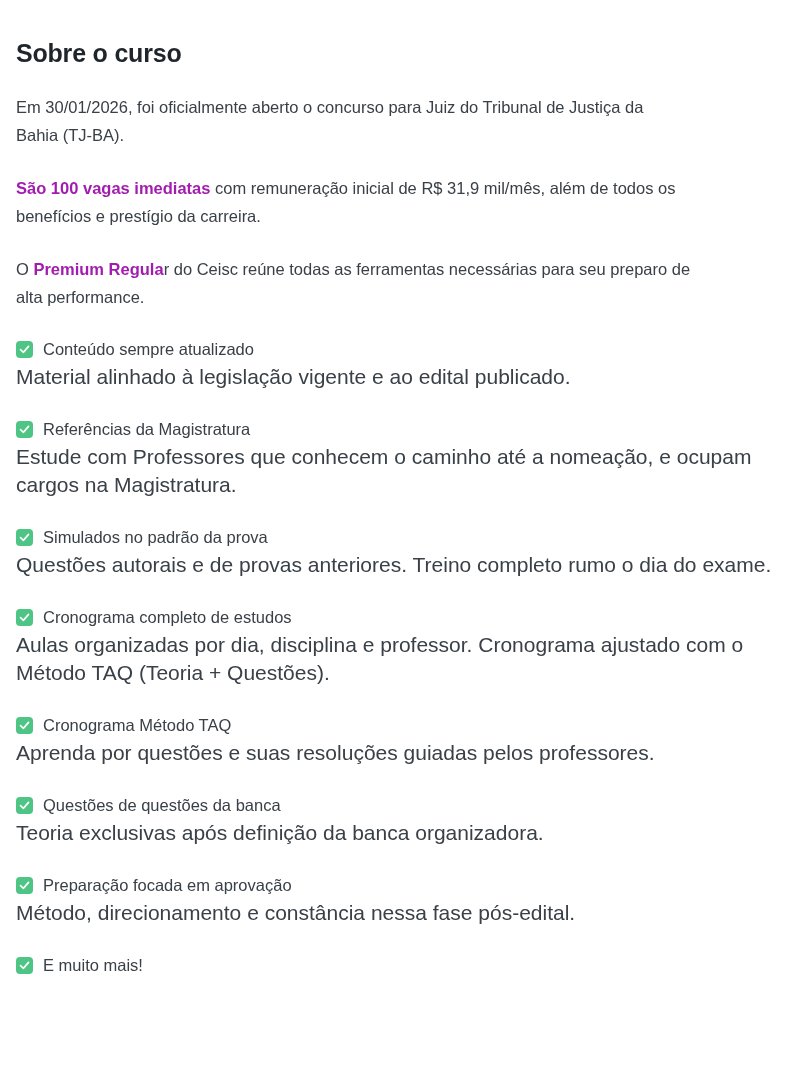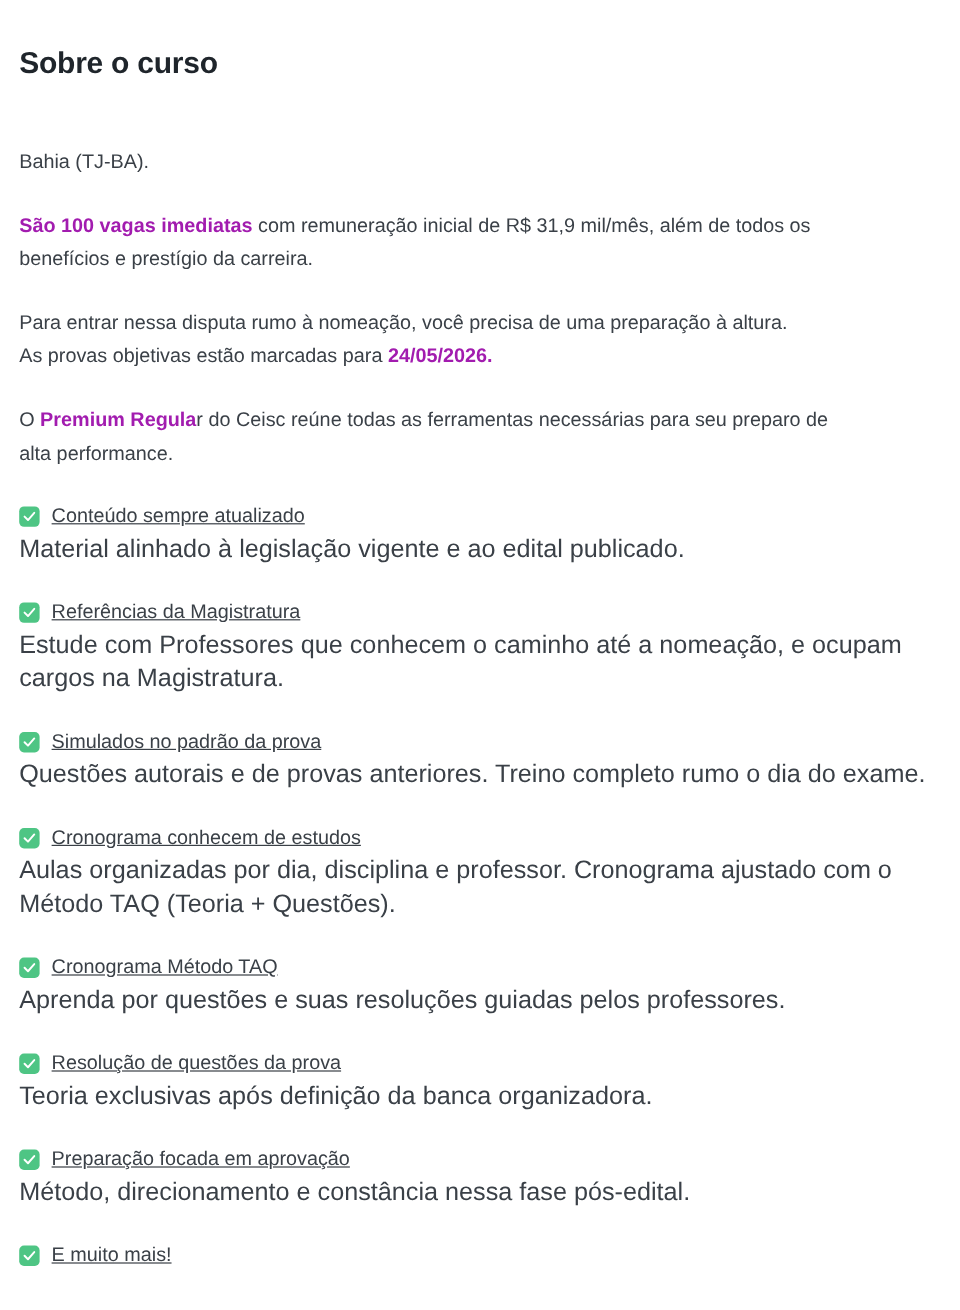--- a/index.html
+++ b/index.html
@@ -30,21 +30,20 @@
     font-size: 16.5px; line-height: 28px;
     font-weight: 700; color: #21272d;
   }
 
   .features { margin-top: 5px; }
   .feature { margin-top: 24px; }
   .feature-title {
     display: flex; align-items: center;
     font-size: 16.5px; line-height: 28px;
     color: #3a4047;
-    text-decoration: underline;
   }
   .check-badge {
     flex: 0 0 17px;
     width: 17px; height: 17px;
     margin-right: 10px;
     border-radius: 4px;
     background: #4ec584;
     display: inline-flex; align-items: center; justify-content: center;
   }
   .check-badge svg { display: block; }
@@ -55,25 +54,24 @@
   .feature-desc:empty { display: none; }
 </style>
 </head>
 <body>
 
 <div class="page">
 
   <h1 class="page-title">Sobre o curso</h1>
 
 
-  <p class="para"><br><span>Bahia (TJ-BA).</span></p>
+  <p class="para"><span>Em 30/01/2026, foi oficialmente aberto o concurso para Juiz do Tribunal de Justiça da</span><br><span>Bahia (TJ-BA).</span></p>
 
   <p class="para"><strong>São 100 vagas imediatas</strong><span> com remuneração inicial de R$ 31,9 mil/mês, além de todos os</span><br><span>benefícios e prestígio da carreira.</span></p>
 
-  <p class="para"><span>Para entrar nessa disputa rumo à nomeação, você precisa de uma preparação à altura.</span><br><span>As provas objetivas estão marcadas para </span><strong>24/05/2026.</strong></p>
 
   <p class="para"><span>O </span><strong>Premium Regula</strong><span>r do Ceisc reúne todas as ferramentas necessárias para seu preparo de</span><br><span>alta performance.</span></p>
 
   <div class="features">
 
     <div class="feature">
       <div class="feature-title">
         <span class="check-badge">
             <svg width="11" height="9" viewBox="0 0 12 10">
               <path d="M1.5 5 L4.7 8.2 L10.5 1.5" stroke="#ffffff" stroke-width="1.8" fill="none" stroke-linecap="round" stroke-linejoin="round"></path>
@@ -108,21 +106,21 @@
       <div class="feature-desc">Questões autorais e de provas anteriores. Treino completo rumo o dia do exame.</div>
     </div>
 
     <div class="feature">
       <div class="feature-title">
         <span class="check-badge">
             <svg width="11" height="9" viewBox="0 0 12 10">
               <path d="M1.5 5 L4.7 8.2 L10.5 1.5" stroke="#ffffff" stroke-width="1.8" fill="none" stroke-linecap="round" stroke-linejoin="round"></path>
             </svg>
           </span>
-        <span>Cronograma conhecem de estudos</span>
+        <span>Cronograma completo de estudos</span>
       </div>
       <div class="feature-desc">Aulas organizadas por dia, disciplina e professor. Cronograma ajustado com o Método TAQ (Teoria + Questões).</div>
     </div>
 
     <div class="feature">
       <div class="feature-title">
         <span class="check-badge">
             <svg width="11" height="9" viewBox="0 0 12 10">
               <path d="M1.5 5 L4.7 8.2 L10.5 1.5" stroke="#ffffff" stroke-width="1.8" fill="none" stroke-linecap="round" stroke-linejoin="round"></path>
             </svg>
@@ -132,21 +130,21 @@
       <div class="feature-desc">Aprenda por questões e suas resoluções guiadas pelos professores.</div>
     </div>
 
     <div class="feature">
       <div class="feature-title">
         <span class="check-badge">
             <svg width="11" height="9" viewBox="0 0 12 10">
               <path d="M1.5 5 L4.7 8.2 L10.5 1.5" stroke="#ffffff" stroke-width="1.8" fill="none" stroke-linecap="round" stroke-linejoin="round"></path>
             </svg>
           </span>
-        <span>Resolução de questões da prova</span>
+        <span>Questões de questões da banca</span>
       </div>
       <div class="feature-desc">Teoria exclusivas após definição da banca organizadora.</div>
     </div>
 
     <div class="feature">
       <div class="feature-title">
         <span class="check-badge">
             <svg width="11" height="9" viewBox="0 0 12 10">
               <path d="M1.5 5 L4.7 8.2 L10.5 1.5" stroke="#ffffff" stroke-width="1.8" fill="none" stroke-linecap="round" stroke-linejoin="round"></path>
             </svg>

